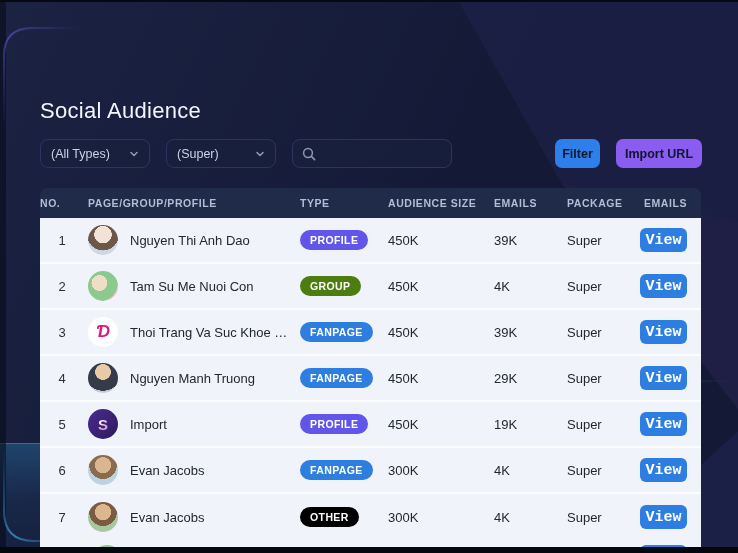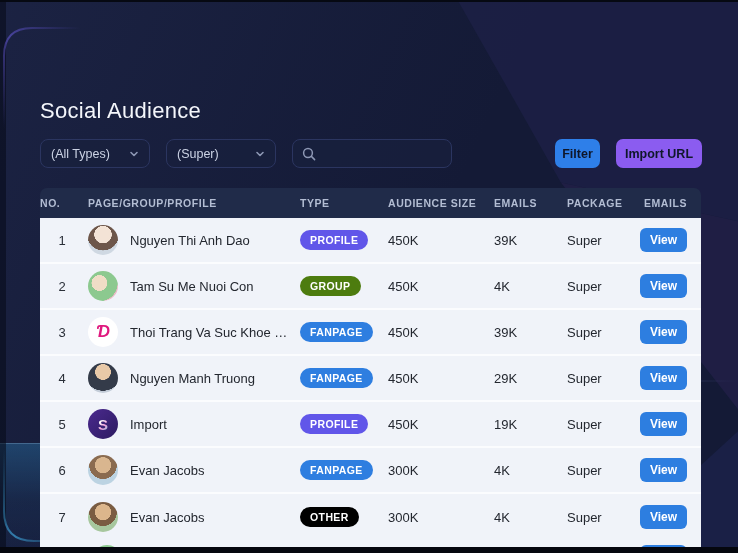--- a/index.html
+++ b/index.html
@@ -72,21 +72,21 @@
   .av-logo-misa     { background:#fff; color:#e0187e; font-size:17px; font-style:italic; font-weight:bold; }
   .av-photo-man-suit{ background:radial-gradient(circle at 50% 30%, #e8c9a8 0 30%, #343b49 31% 72%, #c3ccd8 73%); }
   .av-logo-scobin   { background:linear-gradient(135deg,#4b2a8f 0%, #2c1a60 100%); }
   .av-logo-scobin span { background:linear-gradient(135deg,#fff 30%, #f29bd8 60%, #6fe0e8 100%);
     -webkit-background-clip:text; background-clip:text; color:transparent; }
   .av-photo-man-light { background:radial-gradient(circle at 50% 34%, #d9b68f 0 32%, #8a6b50 33% 55%, #bcd3e2 56%); }
   .av-photo-man-green { background:radial-gradient(circle at 50% 34%, #dcb68c 0 32%, #7a5c42 33% 55%, #a7c79e 56%); }
   .badge { display:inline-block; padding:4px 10px; border-radius:12px; color:#fff;
     font-size:10.5px; font-weight:bold; letter-spacing:.4px; }
   .btn-view { width:47px; height:24px; border:none; border-radius:6px; color:#fff;
-    font-size:12px; font-weight:bold; font-family:Liberation Sans, sans-serif; cursor:pointer; }
+    font-size:15px; font-weight:bold; font-family:Liberation Mono, monospace; cursor:pointer; }
   .partial-row { height:7px; background:#f0f3f9; overflow:hidden; }
   .partial-row .inner { height:46px; display:grid;
     grid-template-columns:44px 212px 88px 106px 73px 77px 1fr; align-items:start; }
   .partial-row .avatar { margin-left:4px; margin-top:5px; }
   .partial-row .btn-view { margin-top:5px; }
 </style>
 </head>
 <body>
 
 <div class="bg-sweep"></div>

